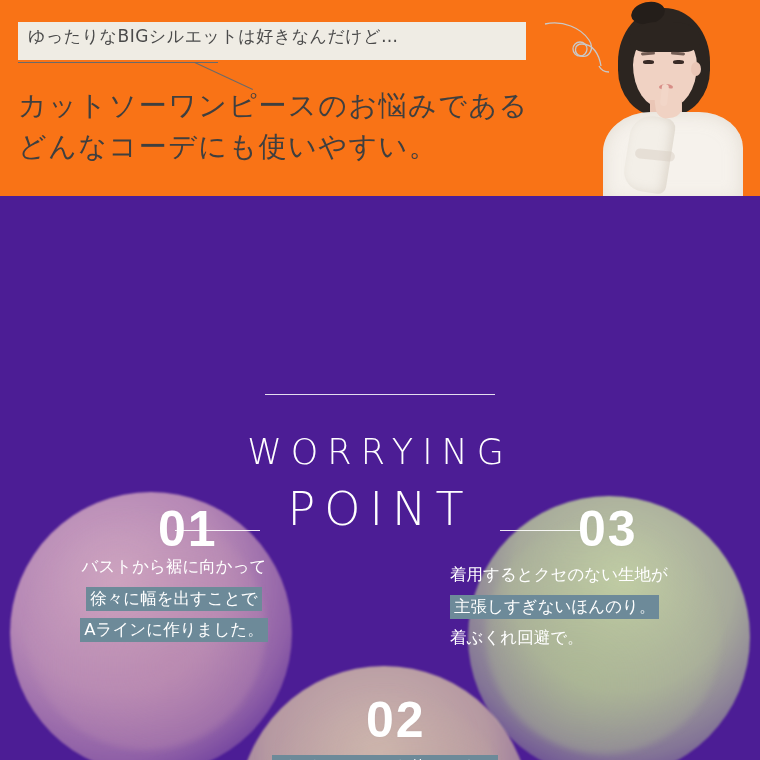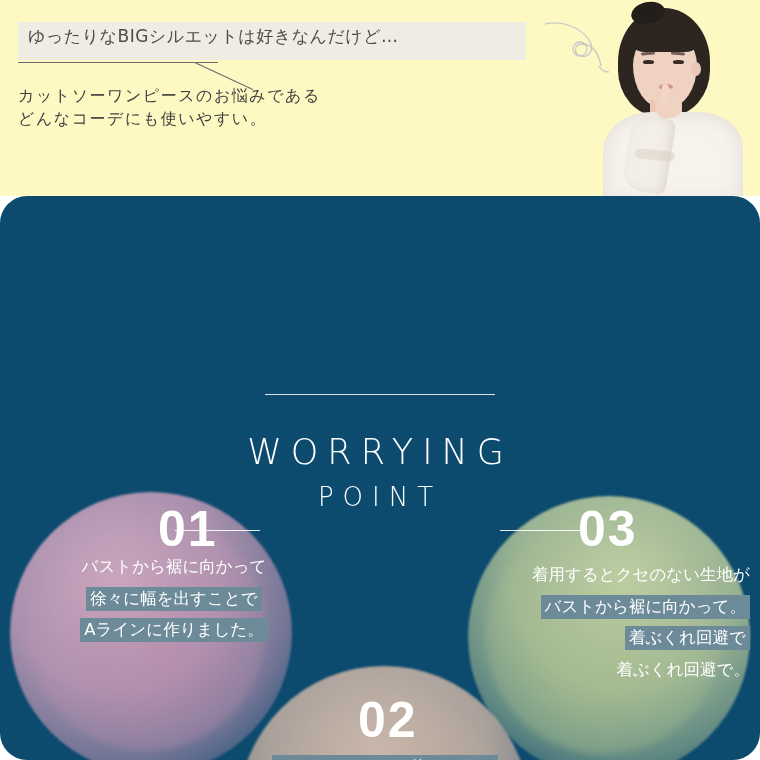--- a/index.html
+++ b/index.html
@@ -18,21 +18,21 @@
     width: 760px;
     height: 760px;
     overflow: hidden;
   }
 
   
   .hero {
     position: relative;
     width: 760px;
     height: 196px;
-    background: #fef9c3;
+    background: #f97316;
     overflow: hidden;
   }
   .hero-band {
     position: absolute;
     left: 18px;
     top: 22px;
     width: 508px;
     height: 38px;
     background: #efece4;
   }
@@ -73,24 +73,24 @@
     transform: rotate(25deg);
     transform-origin: left top;
   }
   .hero-main {
     position: absolute;
     left: 18px;
     top: 86px;
     width: 540px;
   }
   .hero-main-line {
-    font-size: 16px;
+    font-size: 28px;
     letter-spacing: 1.5px;
     color: #3f3f3f;
-    font-family: Liberation Mono, monospace;
+    font-family: Liberation Serif, serif;
     line-height: 1.45;
     white-space: nowrap;
   }
 
   
   .model {
     position: absolute;
     right: 0;
     top: 0;
     width: 225px;
@@ -238,42 +238,41 @@
     width: 70px;
     height: 58px;
   }
   .m-prop svg { display: block; }
 
   
   .gray {
     position: relative;
     width: 760px;
     height: 564px;
-    background: #0c4a6e;
+    background: #4c1d95;
     overflow: hidden;
-    border-radius: 27px;
   }
 
   .wp-title {
     position: absolute;
     left: 0;
     top: 236px;
     width: 760px;
     text-align: center;
     color: #ffffff;
   }
   .wp-line1 {
     font-size: 35px;
     letter-spacing: 9px;
     font-family: "DejaVu Sans", sans-serif;
     font-weight: 300;
   }
   .wp-line2 {
     margin-top: 10px;
-    font-size: 26px;
+    font-size: 46px;
     letter-spacing: 9px;
     font-family: "DejaVu Sans", sans-serif;
     font-weight: 300;
   }
   .wp-rule-l, .wp-rule-r {
     position: absolute;
     top: 334px;
     height: 1px;
     background: #ffffff;
     opacity: .9;
@@ -352,21 +351,21 @@
     position: absolute;
     color: #ffffff;
     font-size: 50px;
     font-weight: 700;
     letter-spacing: 2px;
     font-family: "Liberation Sans", sans-serif;
     text-shadow: 0 0 2px rgba(150,150,150,.15);
   }
   .num-01 { left: 130px; top: 304px; margin-left: 28px; }
   .num-03 { left: 578px; top: 304px; }
-  .num-02 { left: 358px; top: 495px; }
+  .num-02 { left: 366px; top: 495px; }
 
   
   .tb {
     position: absolute;
     width: 300px;
   }
   .tb .ln {
     display: block;
     font-family: "DejaVu Sans", sans-serif;
     font-size: 16.5px;
@@ -374,21 +373,21 @@
     color: #ffffff;
     white-space: nowrap;
   }
   .tb .ln .hl {
     background: #6d8a99;
     padding: 2px 4px 3px 4px;
     box-decoration-break: clone;
     -webkit-box-decoration-break: clone;
   }
   .tb-1 { left: 24px; top: 358px; text-align: center; }
-  .tb-3 { left: 450px; top: 366px; text-align: right; }
+  .tb-3 { left: 450px; top: 366px; text-align: left; }
   .tb-2 { left: 230px; top: 558px; text-align: center; width: 310px; }
 
   .tb-1 .row, .tb-3 .row, .tb-2 .row {
     margin: 0 0 5px 0;
   }
 </style>
 </head>
 <body>
 
 <div class="page">
@@ -463,24 +462,21 @@
       <div class="row">
           <span class="ln"><span class="hl">Aラインに作りました。</span></span>
         </div>
     </div>
 
     <div class="tb tb-3">
       <div class="row">
           <span class="ln"><span>着用するとクセのない生地が</span></span>
         </div>
       <div class="row">
-          <span class="ln"><span class="hl">バストから裾に向かって。</span></span>
-        </div>
-      <div class="row">
-          <span class="ln"><span class="hl">着ぶくれ回避で</span></span>
+          <span class="ln"><span class="hl">主張しすぎないほんのり。</span></span>
         </div>
       <div class="row">
           <span class="ln"><span>着ぶくれ回避で。</span></span>
         </div>
     </div>
 
     <div class="tb tb-2">
       <div class="row">
           <span class="ln"><span class="hl">どんなコーデにも使いやすい</span></span>
         </div>

